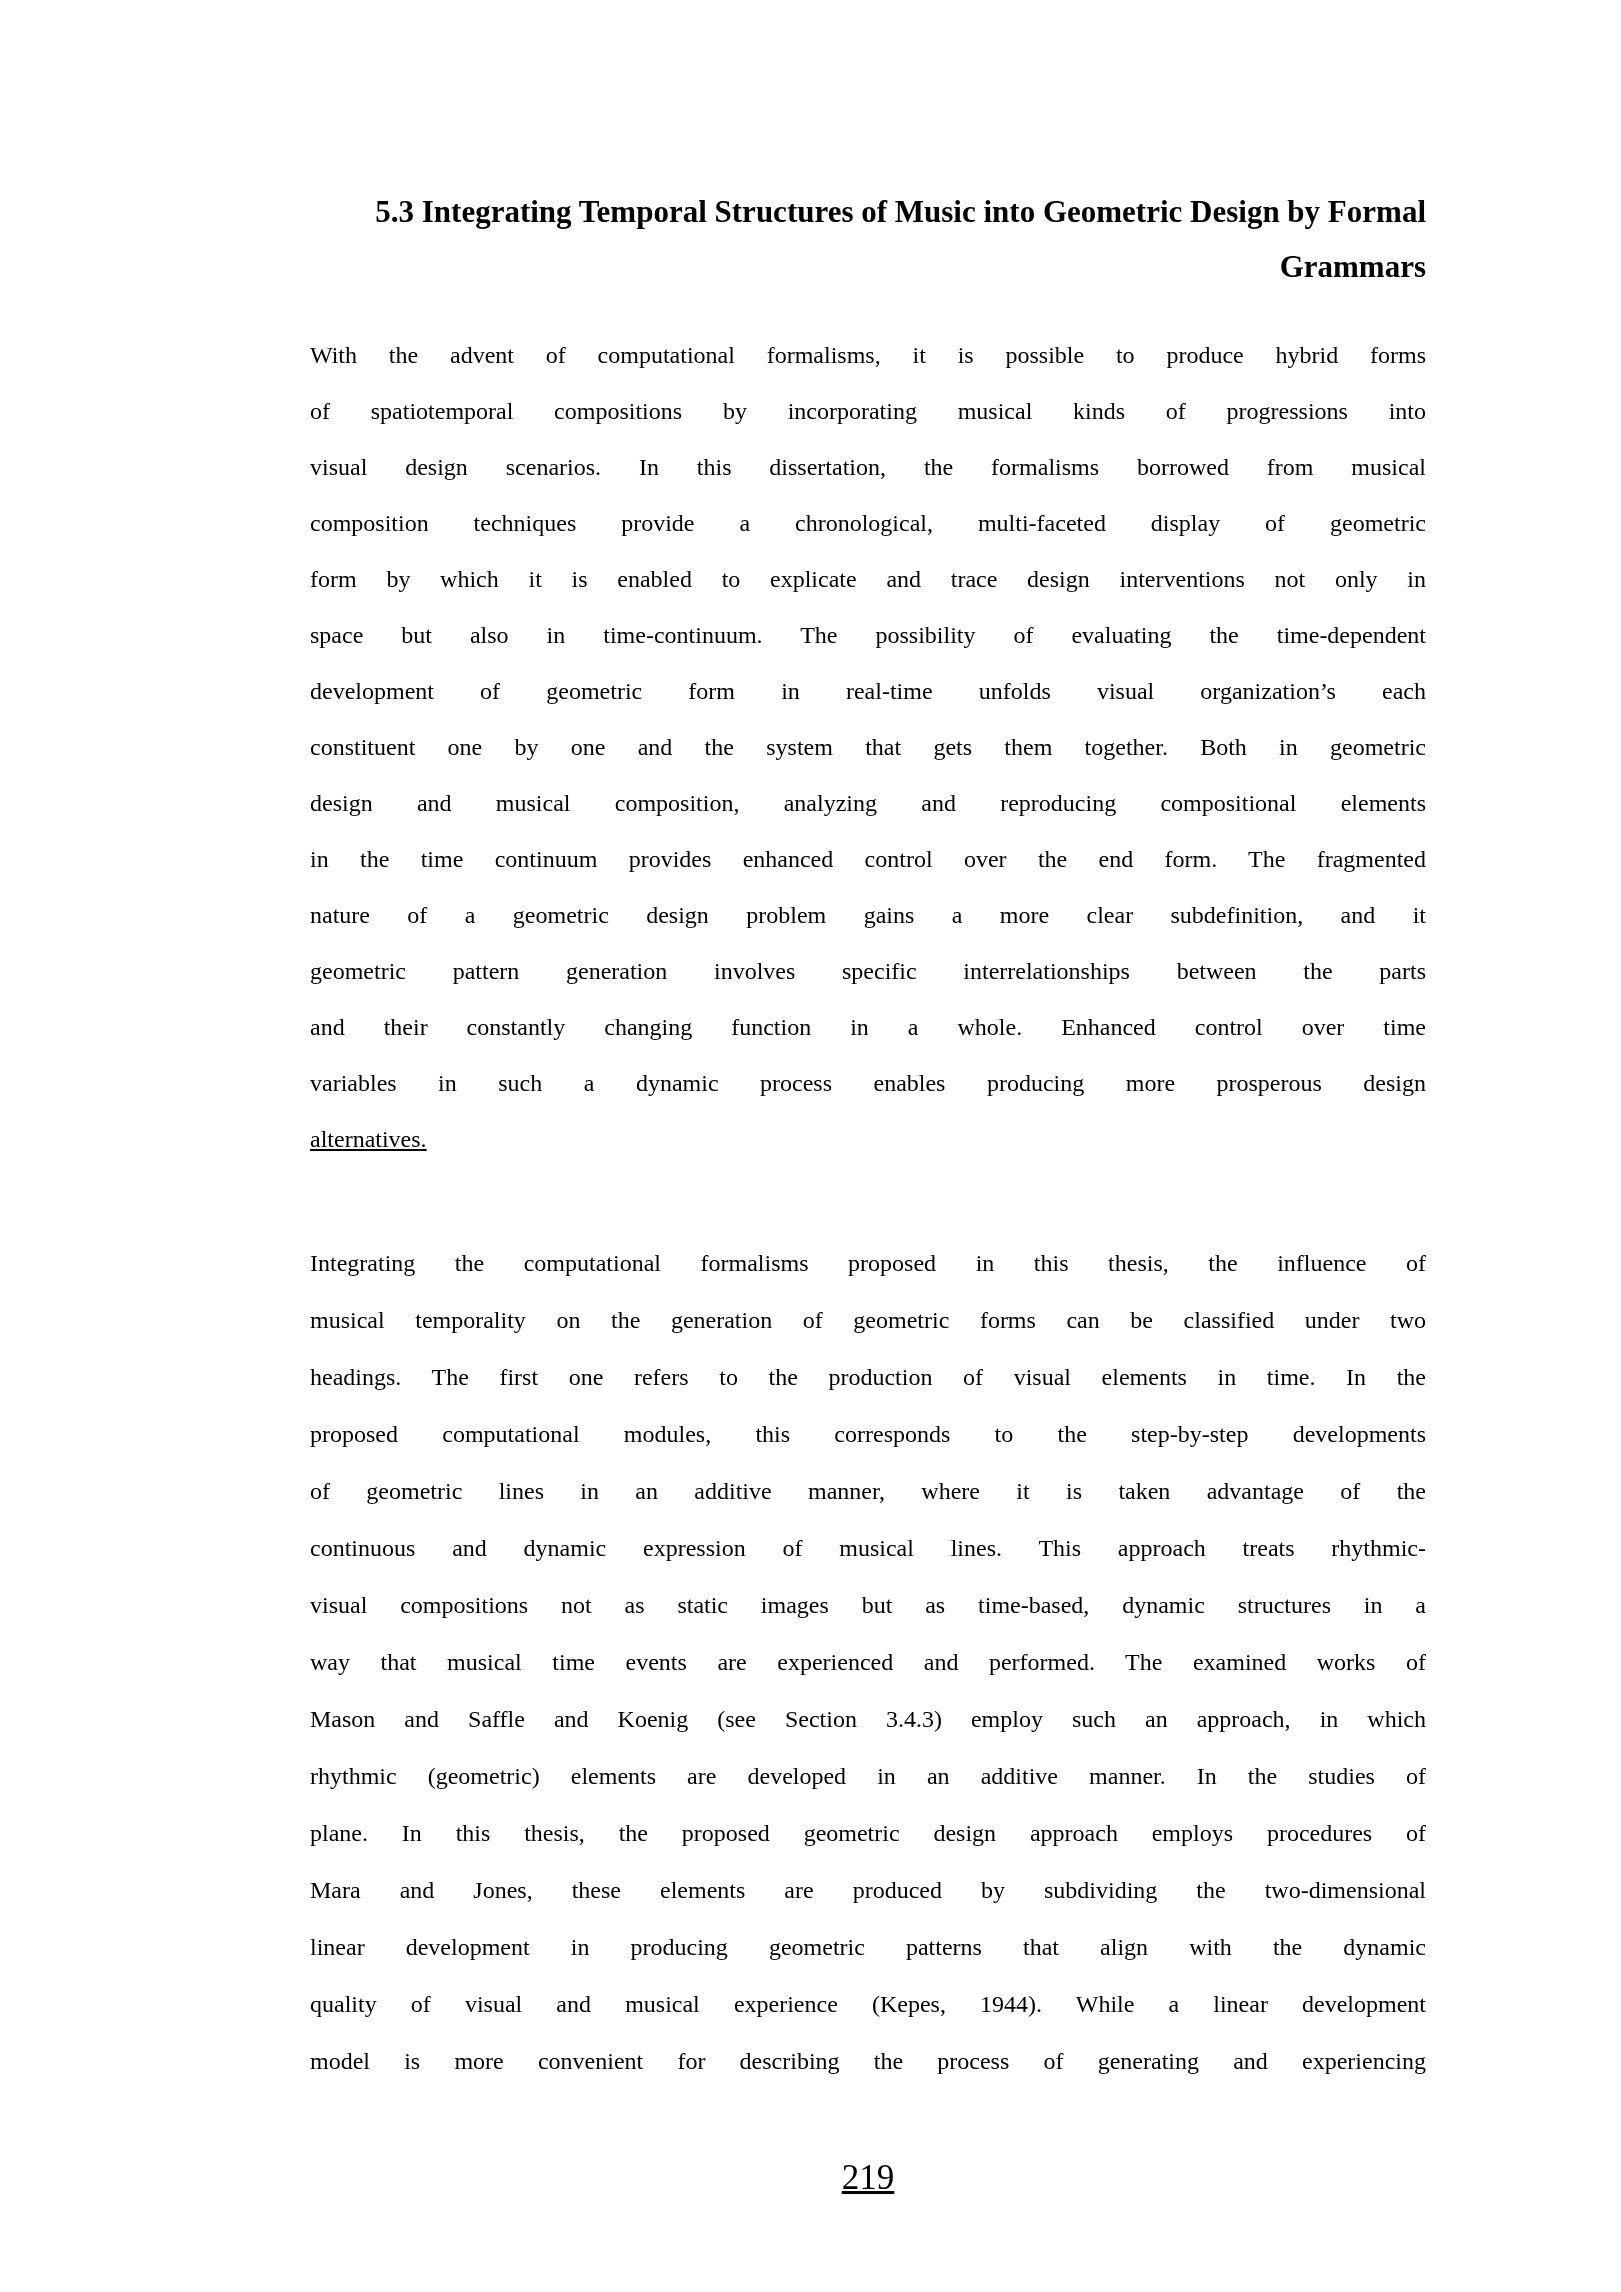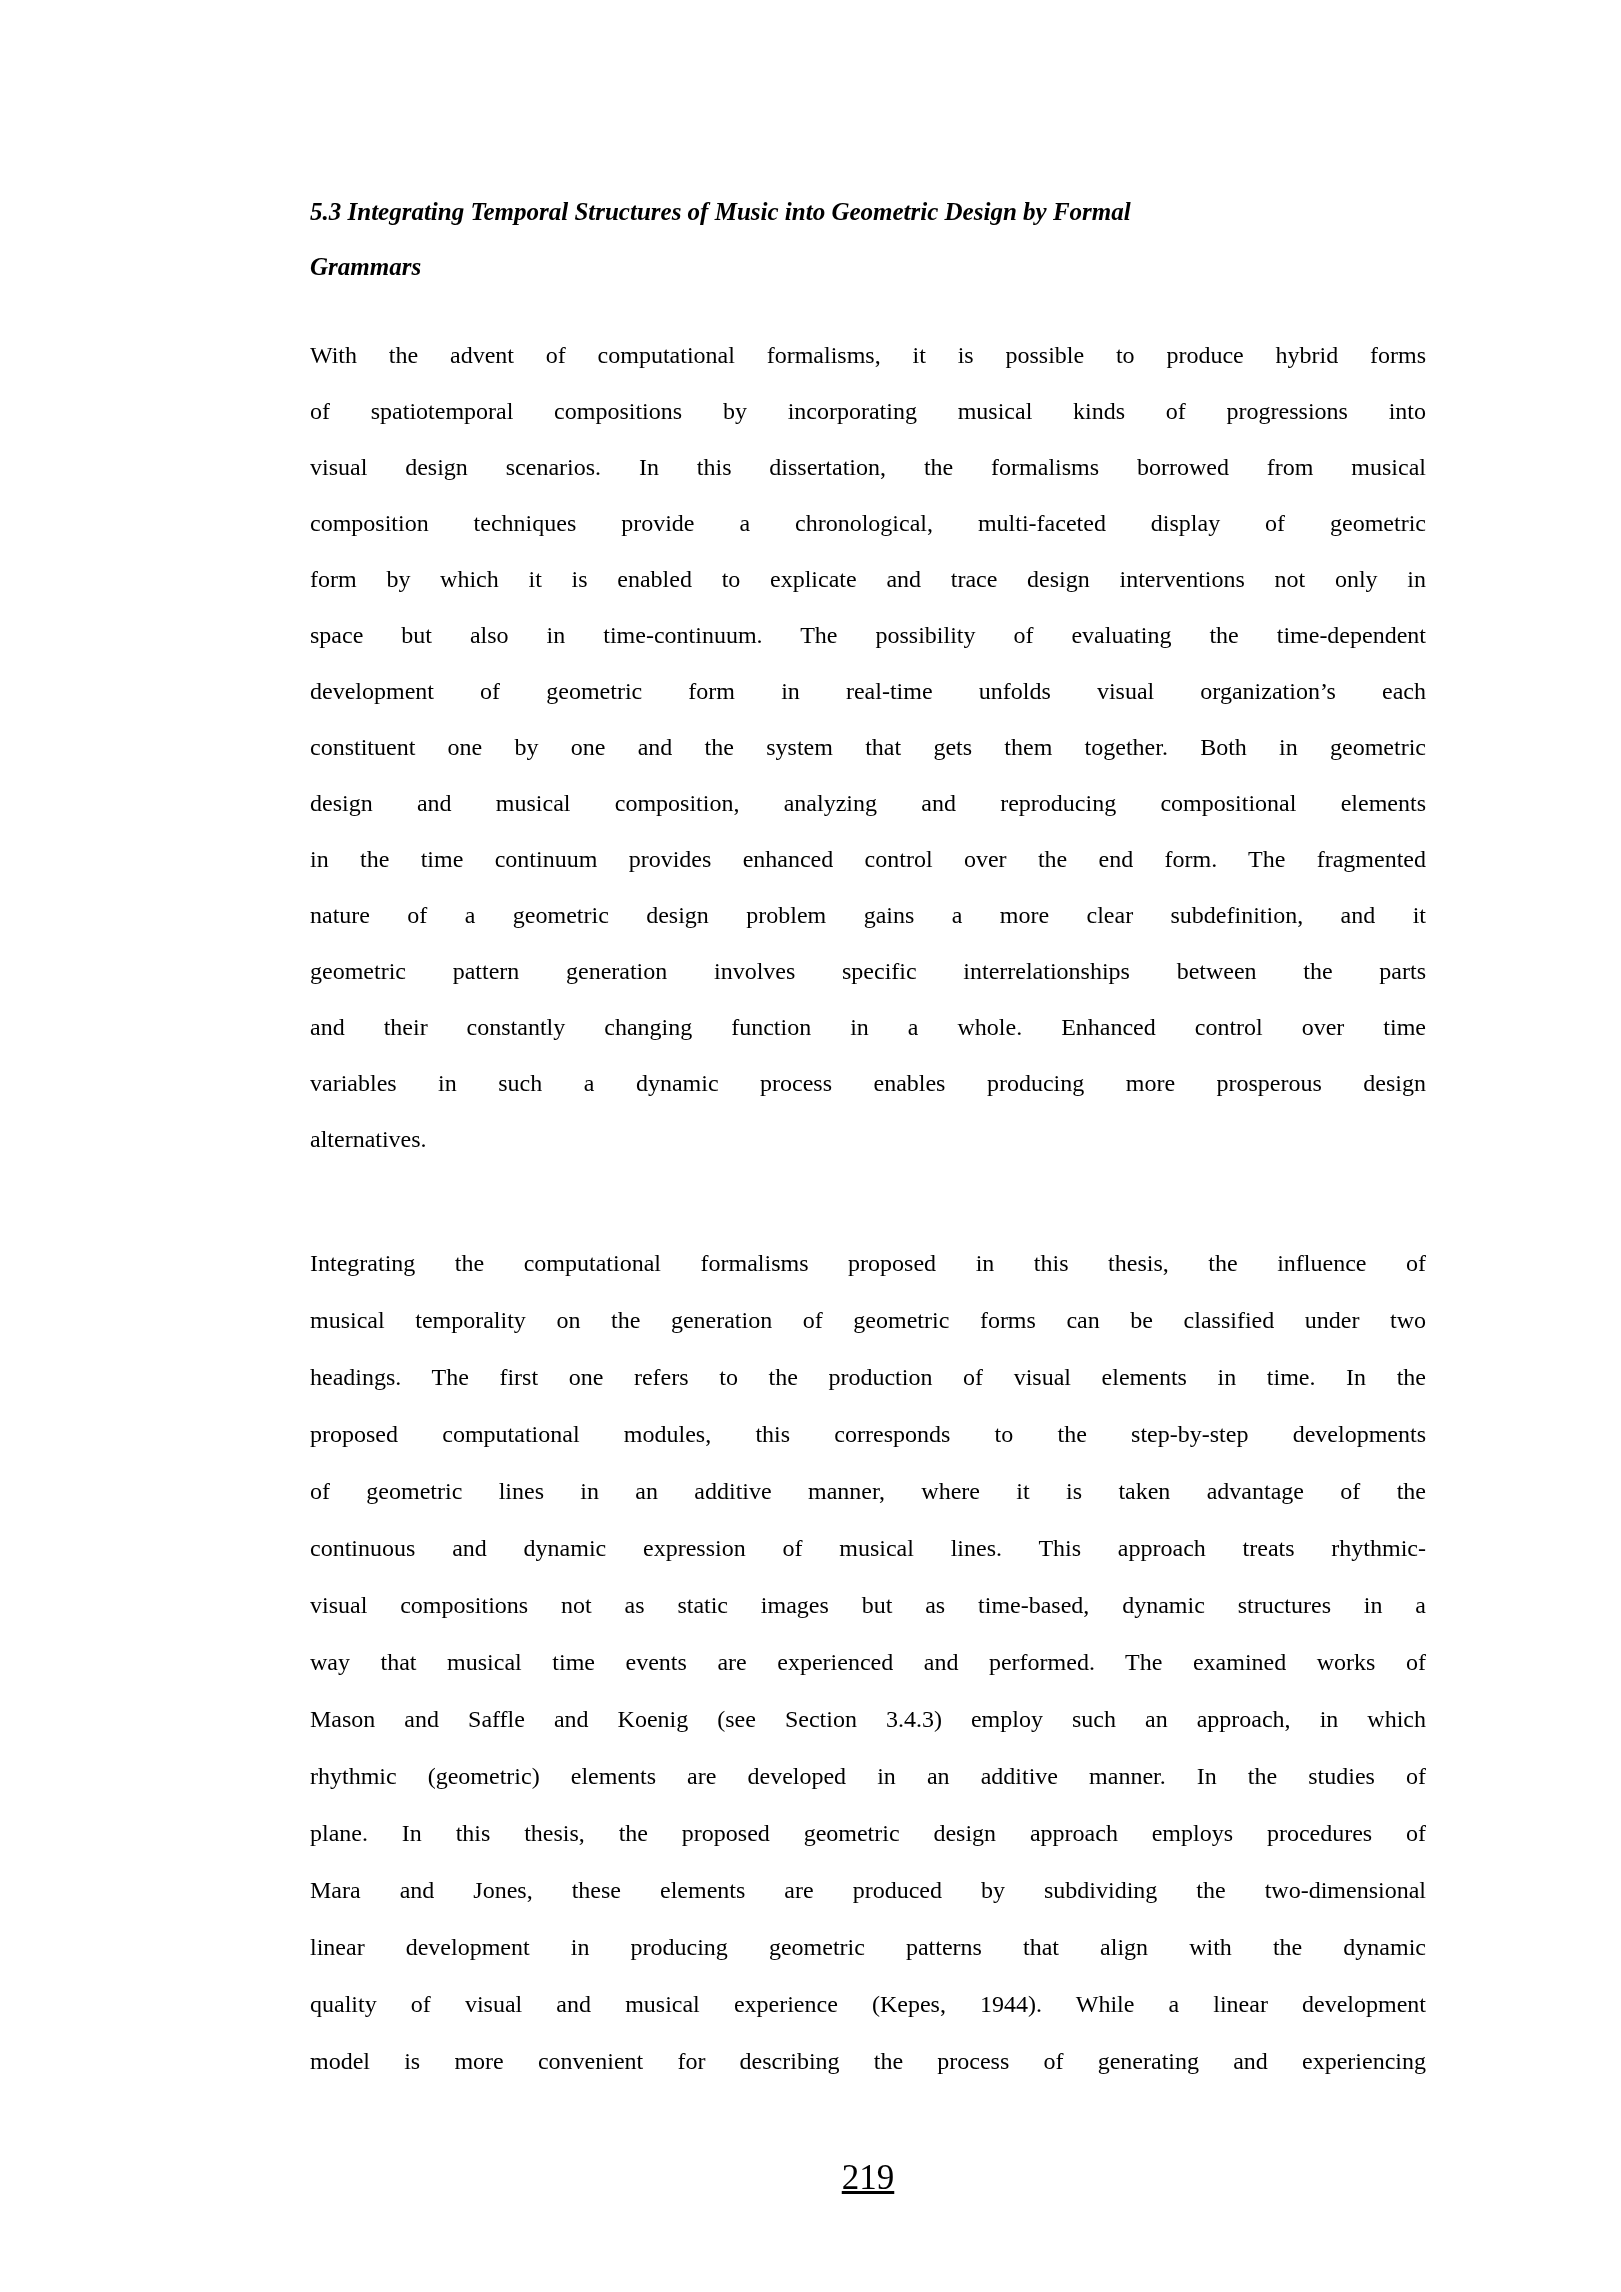--- a/index.html
+++ b/index.html
@@ -23,24 +23,23 @@
       background: #ffffff;
     }
     .block {
       position: absolute;
       left: 310px;
       width: 1116px;
     }
     .heading {
       top: 184px;
       font-weight: bold;
-      font-size: 25px;
+      font-size: 31px;
       line-height: 55px;
-      text-align: left;
-      font-style: italic;
+      text-align: right;
     }
     .heading .line {
       display: block;
       white-space: nowrap;
     }
     .para {
       font-size: 24px;
     }
     .para1 {
       top: 327px;
@@ -90,21 +89,21 @@
       <span class="line" style="width: 1116px; white-space: normal;">form by which it is enabled to explicate and trace design interventions not only in</span>
       <span class="line" style="width: 1116px; white-space: normal;">space but also in time-continuum. The possibility of evaluating the time-dependent</span>
       <span class="line" style="width: 1116px; white-space: normal;">development of geometric form in real-time unfolds visual organization’s each</span>
       <span class="line" style="width: 1116px; white-space: normal;">constituent one by one and the system that gets them together. Both in geometric</span>
       <span class="line" style="width: 1116px; white-space: normal;">design and musical composition, analyzing and reproducing compositional elements</span>
       <span class="line" style="width: 1116px; white-space: normal;">in the time continuum provides enhanced control over the end form. The fragmented</span>
       <span class="line" style="width: 1116px; white-space: normal;">nature of a geometric design problem gains a more clear subdefinition, and it</span>
       <span class="line" style="width: 1116px; white-space: normal;">geometric pattern generation involves specific interrelationships between the parts</span>
       <span class="line" style="width: 1116px; white-space: normal;">and their constantly changing function in a whole. Enhanced control over time</span>
       <span class="line" style="width: 1116px; white-space: normal;">variables in such a dynamic process enables producing more prosperous design</span>
-      <span class="line last" style="width: 1116px; white-space: normal;">alternatives.</span>
+      <span class="line last" style="width: 1116px; white-space: normal; text-decoration: underline;">alternatives.</span>
     </div>
 
   <div class="block para para2">
       <span class="line" style="width: 1116px; white-space: normal;">Integrating the computational formalisms proposed in this thesis, the influence of</span>
       <span class="line" style="width: 1116px; white-space: normal;">musical temporality on the generation of geometric forms can be classified under two</span>
       <span class="line" style="width: 1116px; white-space: normal;">headings. The first one refers to the production of visual elements in time. In the</span>
       <span class="line" style="width: 1116px; white-space: normal;">proposed computational modules, this corresponds to the step-by-step developments</span>
       <span class="line" style="width: 1116px; white-space: normal;">of geometric lines in an additive manner, where it is taken advantage of the</span>
       <span class="line" style="width: 1116px; white-space: normal;">continuous and dynamic expression of musical lines. This approach treats rhythmic-</span>
       <span class="line" style="width: 1116px; white-space: normal;">visual compositions not as static images but as time-based, dynamic structures in a</span>

